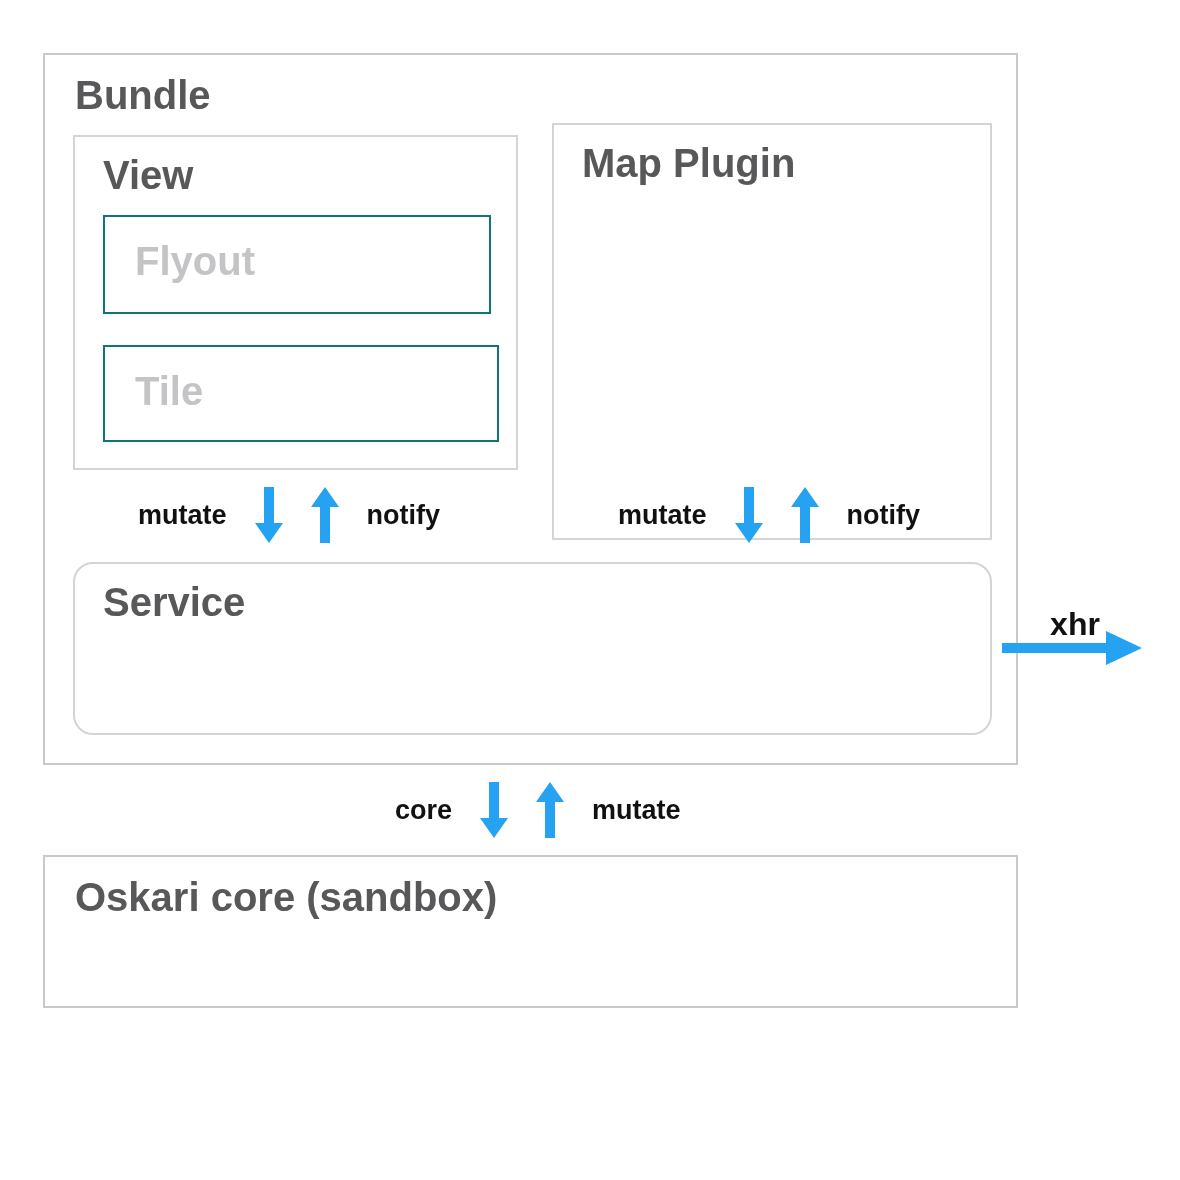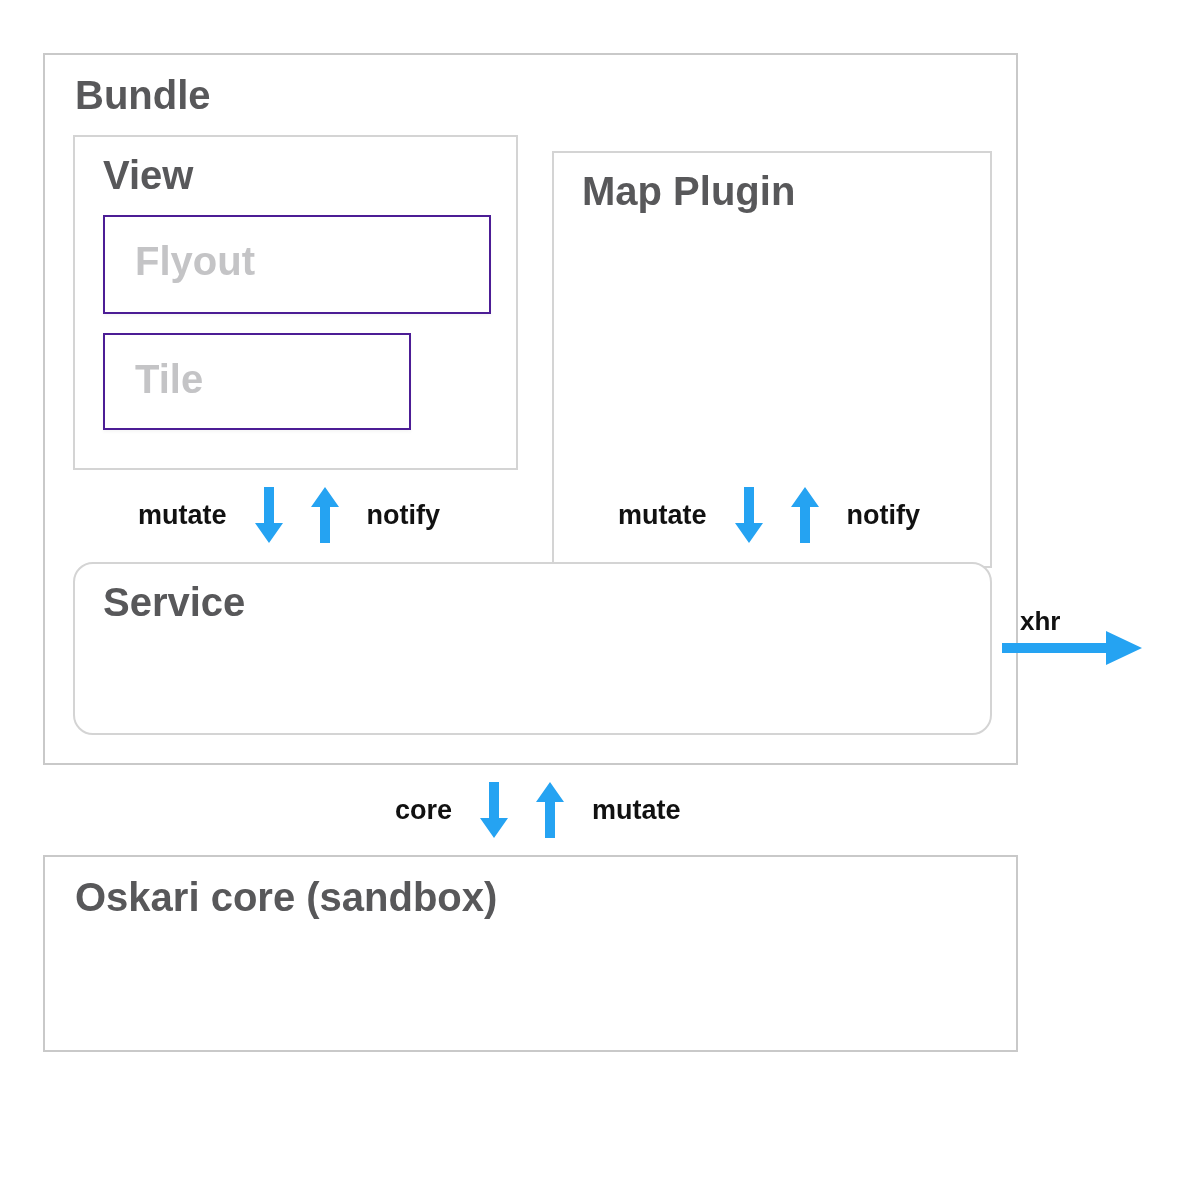--- a/index.html
+++ b/index.html
@@ -3,63 +3,63 @@
 <meta charset="utf-8">
 <style>
   html,body{margin:0;padding:0;background:#ffffff;}
   .canvas{
     position:relative;width:1180px;height:1180px;background:#ffffff;
     font-family:"Liberation Sans", sans-serif;overflow:hidden;font-weight:bold;
   }
   .box{position:absolute;background:#ffffff;box-sizing:border-box;}
   .box.outer{border:2px solid #c9c9c9;}
   .box.mid{border:2px solid #d4d4d4;}
-  .box.faint{border:2px solid #4c1d95;box-shadow:0 2px 3px rgba(0,0,0,0.04);}
+  .box.faint{border:2px solid #0f766e;box-shadow:0 2px 3px rgba(0,0,0,0.04);}
   .box-title{
     position:absolute;left:28px;top:16px;
     font-size:40px;color:#58585a;white-space:nowrap;
   }
   .muted-label{
     position:absolute;left:30px;top:22px;
     font-size:40px;color:#c4c4c6;white-space:nowrap;
   }
   .arrow-group{
     position:absolute;display:flex;align-items:center;gap:28px;
     font-size:27px;color:#111111;
   }
   .arrow-group .lbl{white-space:nowrap;}
   .arrow-icon{display:inline-block;line-height:0;color:#25a3f2;}
   .arrow-icon svg{display:block;}
   .xhr-label{
     position:absolute;left:1020px;top:606px;width:110px;
-    font-size:26px;color:#111111;
+    text-align:center;font-size:32px;color:#111111;
   }
   .xhr-arrow{position:absolute;left:1002px;top:631px;line-height:0;color:#25a3f2;}
 </style>
 </head>
 <body>
 
 <div class="canvas">
 
   <div class="box outer" style="left:43px;top:53px;width:975px;height:712px;">
     <div class="box-title" style="left:30px;top:18px;">Bundle</div>
 
     <div class="box mid" style="left:28px;top:80px;width:445px;height:335px;">
       <div class="box-title">View</div>
 
       <div class="box faint" style="left:28px;top:78px;width:388px;height:99px;">
         <div class="muted-label">Flyout</div>
       </div>
 
-      <div class="box faint" style="left:28px;top:196px;width:308px;height:97px;">
+      <div class="box faint" style="left:28px;top:208px;width:396px;height:97px;">
         <div class="muted-label">Tile</div>
       </div>
     </div>
 
-    <div class="box mid" style="left:507px;top:96px;width:440px;height:417px;">
+    <div class="box mid" style="left:507px;top:68px;width:440px;height:417px;">
       <div class="box-title">Map Plugin</div>
     </div>
 
     <div class="box mid" style="left:28px;top:507px;width:919px;height:173px;border-radius:20px;">
       <div class="box-title">Service</div>
     </div>
   </div>
 
   <div class="arrow-group" style="left:138px;top:487px;height:56px;">
     <span class="lbl">mutate</span>
@@ -106,17 +106,17 @@
         </svg>
     </span>
     <span class="arrow-icon">
       <svg width="28" height="56" viewBox="0 0 28 56">
           <polygon fill="currentColor" points="14,0 28,20 19,20 19,56 9,56 9,20 0,20"></polygon>
         </svg>
     </span>
     <span class="lbl">mutate</span>
   </div>
 
-  <div class="box outer" style="left:43px;top:855px;width:975px;height:197px;padding-left:32px;">
+  <div class="box outer" style="left:43px;top:855px;width:975px;height:153px;padding-left:32px;">
     <div class="box-title" style="left:30px;top:18px;">Oskari core (sandbox)</div>
   </div>
 
 </div>
 
 </body></html>

